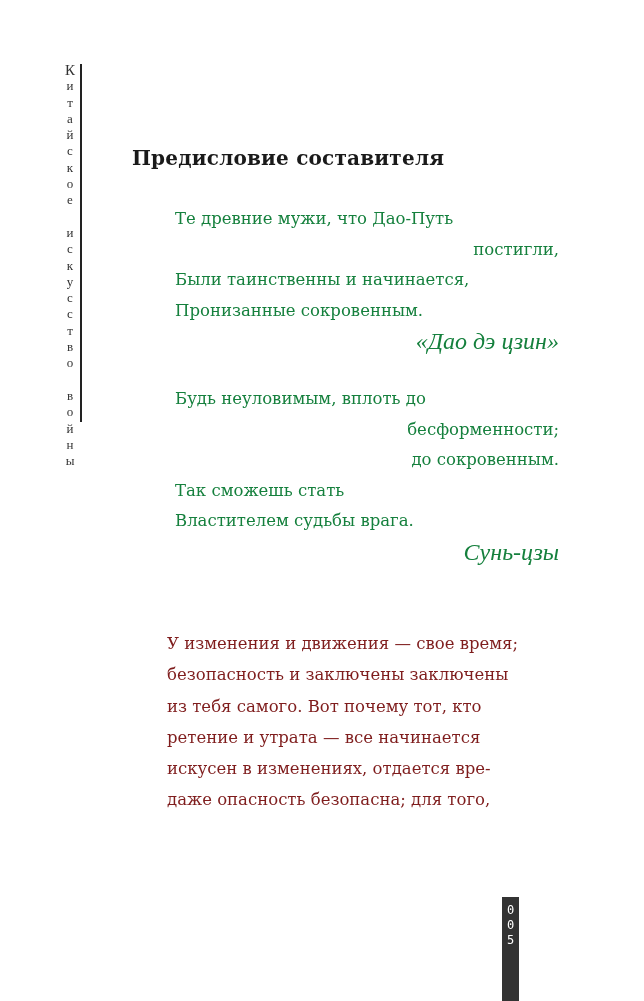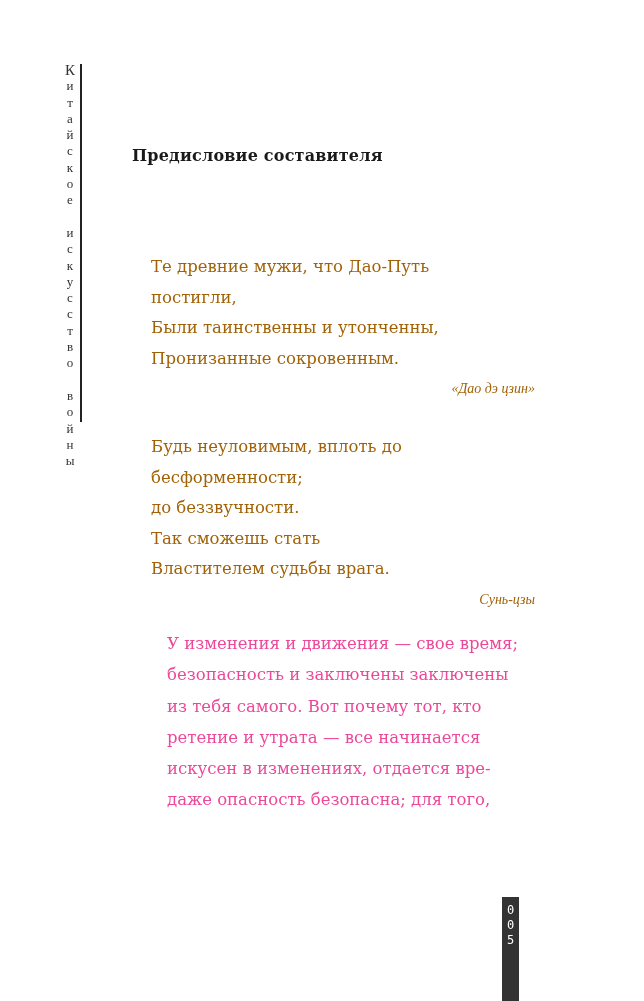--- a/index.html
+++ b/index.html
@@ -27,47 +27,46 @@
       left: 80px; top: 64px;
       width: 2px; height: 358px;
       background: #222;
     }
     .page-title {
       position: absolute;
       left: 132px; top: 146px;
       margin: 0;
       font-family: "DejaVu Serif", serif;
       font-weight: bold;
-      font-size: 16px;
+      font-size: 20px;
       letter-spacing: 0.2px;
       color: #1a1a1a;
     }
     .epigraph {
       position: absolute;
-      left: 151px; width: 384px;
+      left: 175px; width: 384px;
       font-size: 16.5px;
       line-height: 30.5px;
-      color: #a16207;
-      margin-top: 48px;
+      color: #15803d;
     }
     .epigraph .line { display: block; white-space: nowrap; }
-    .epigraph .line.right { text-align: left; }
+    .epigraph .line.right { text-align: right; }
     .epigraph .attribution {
       display: block; text-align: right; font-style: italic;
-      font-family: "Liberation Serif", serif; font-size: 14px;
+      font-family: "Liberation Serif", serif; font-size: 24px;
     }
     .epigraph-1 { top: 204px; }
     .epigraph-2 { top: 384px; }
     .body-text {
       position: absolute;
       left: 167px; width: 390px;
       top: 628px;
       font-size: 16.5px;
       line-height: 31.3px;
-      color: #ec4899;
+      color: #7f1d1d;
     }
     .body-text .line { display: block; white-space: nowrap; }
     .page-tab {
       position: absolute;
       left: 502px; top: 897px;
       width: 17px; height: 104px;
       background: #333333;
     }
     .page-number {
       position: absolute;
@@ -108,29 +107,29 @@
   <span class="rh-char">н</span>
   <span class="rh-char">ы</span>
 </div>
 <div class="rh-rule"></div>
 
 <h1 class="page-title">Предисловие составителя</h1>
 
 <div class="epigraph epigraph-1">
   <span class="line">Те древние мужи, что Дао-Путь</span>
   <span class="line right">постигли,</span>
-  <span class="line">Были таинственны и утонченны,</span>
+  <span class="line">Были таинственны и начинается,</span>
   <span class="line">Пронизанные сокровенным.</span>
   <span class="attribution">«Дао  дэ  цзин»</span>
 </div>
 
 <div class="epigraph epigraph-2">
   <span class="line">Будь неуловимым, вплоть до</span>
   <span class="line right">бесформенности;</span>
-  <span class="line right">до беззвучности.</span>
+  <span class="line right">до сокровенным.</span>
   <span class="line">Так сможешь стать</span>
   <span class="line">Властителем судьбы врага.</span>
   <span class="attribution">Сунь-цзы</span>
 </div>
 
 <div class="body-text">
   <span class="line">У изменения и движения — свое время;</span>
   <span class="line">безопасность и заключены заключены</span>
   <span class="line">из тебя самого. Вот почему тот, кто</span>
   <span class="line">ретение и утрата — все начинается</span>

